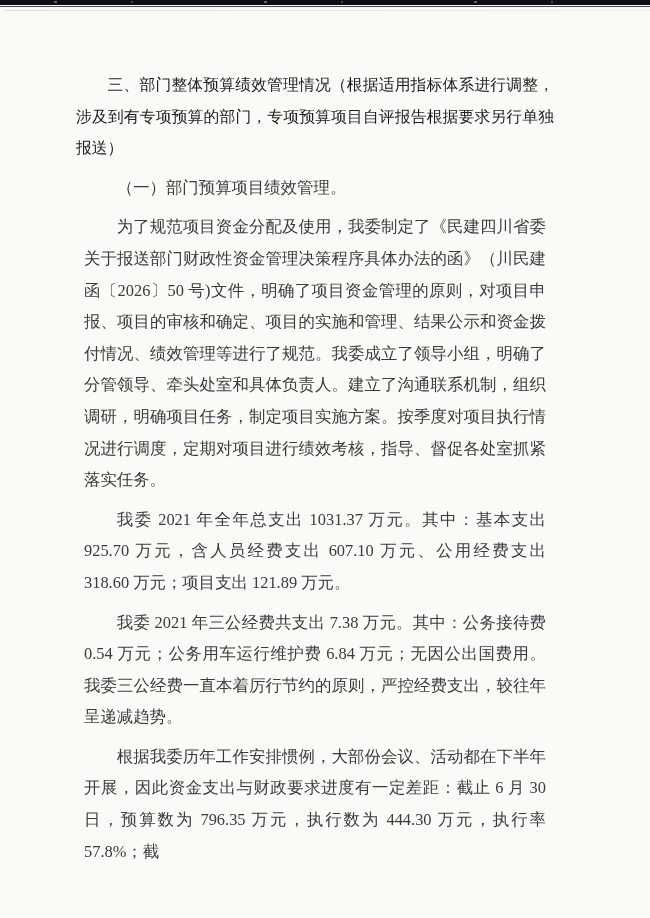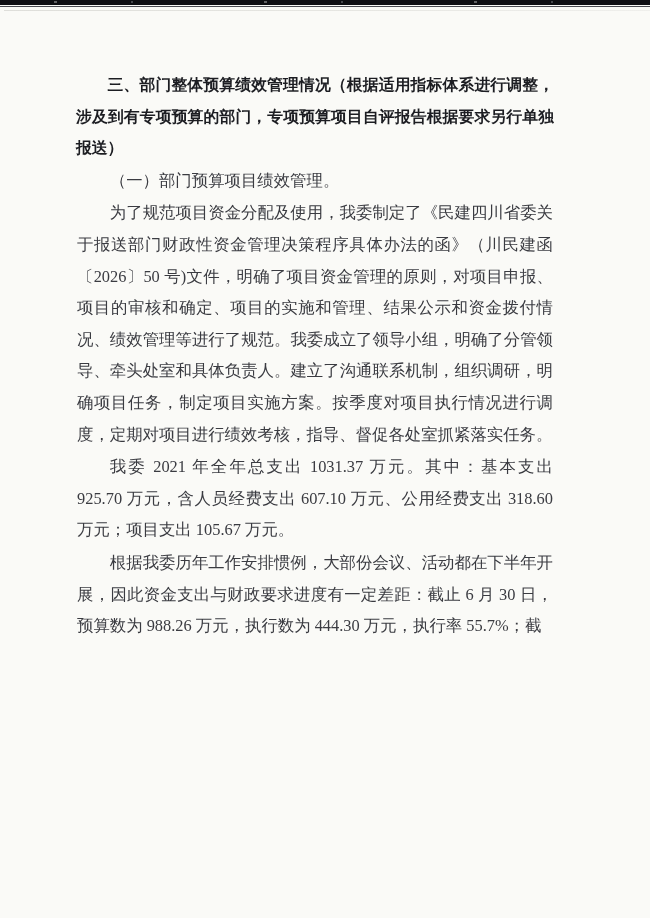--- a/index.html
+++ b/index.html
@@ -58,45 +58,46 @@
     position: absolute;
     left: 76px;
     top: 69px;
     width: 478px;
     color: var(--ink);
     font-size: 16.4px;
     line-height: 31.6px;
     text-align: justify;
   }
   .doc p {
-    margin: 1px;
+    margin: 8px;
     text-indent: 2em;
   }
   .heading {
     margin: 0;
     text-indent: 2em;
     font-family: "DejaVu Sans", "Liberation Sans", sans-serif;
-    font-weight: 700;
+    font-weight: 400;
     font-size: 15.8px;
     line-height: 31.6px;
     color: var(--heading-ink);
     text-align: justify;
   }
 </style>
 </head>
 <body>
 
 <div class="page">
 
   <div class="scan-top-black"></div>
   <div class="scan-top-speck-row"></div>
   <div class="scan-top-gray"></div>
   <div class="scan-top-faint"></div>
 
   <article class="doc">
     <h2 class="heading">三、部门整体预算绩效管理情况（根据适用指标体系进行调整，涉及到有专项预算的部门，专项预算项目自评报告根据要求另行单独报送）</h2>
     <p>（一）部门预算项目绩效管理。</p>
     <p>为了规范项目资金分配及使用，我委制定了《民建四川省委关于报送部门财政性资金管理决策程序具体办法的函》（川民建函〔2026〕50 号)文件，明确了项目资金管理的原则，对项目申报、项目的审核和确定、项目的实施和管理、结果公示和资金拨付情况、绩效管理等进行了规范。我委成立了领导小组，明确了分管领导、牵头处室和具体负责人。建立了沟通联系机制，组织调研，明确项目任务，制定项目实施方案。按季度对项目执行情况进行调度，定期对项目进行绩效考核，指导、督促各处室抓紧落实任务。</p>
-    <p>我委 2021 年全年总支出 1031.37 万元。其中：基本支出 925.70 万元，含人员经费支出 607.10 万元、公用经费支出 318.60 万元；项目支出 105.67 万元。</p>
-    <p>根据我委历年工作安排惯例，大部份会议、活动都在下半年开展，因此资金支出与财政要求进度有一定差距：截止 6 月 30 日，预算数为 988.26 万元，执行数为 444.30 万元，执行率 55.7%；截</p>
+    <p>我委 2021 年全年总支出 1031.37 万元。其中：基本支出 925.70 万元，含人员经费支出 607.10 万元、公用经费支出 318.60 万元；项目支出 121.89 万元。</p>
+    <p>我委 2021 年三公经费共支出 7.38 万元。其中：公务接待费 0.54 万元；公务用车运行维护费 6.84 万元；无因公出国费用。我委三公经费一直本着厉行节约的原则，严控经费支出，较往年呈递减趋势。</p>
+    <p>根据我委历年工作安排惯例，大部份会议、活动都在下半年开展，因此资金支出与财政要求进度有一定差距：截止 6 月 30 日，预算数为 796.35 万元，执行数为 444.30 万元，执行率 57.8%；截</p>
   </article>
 
 </div>
 
 </body></html>

